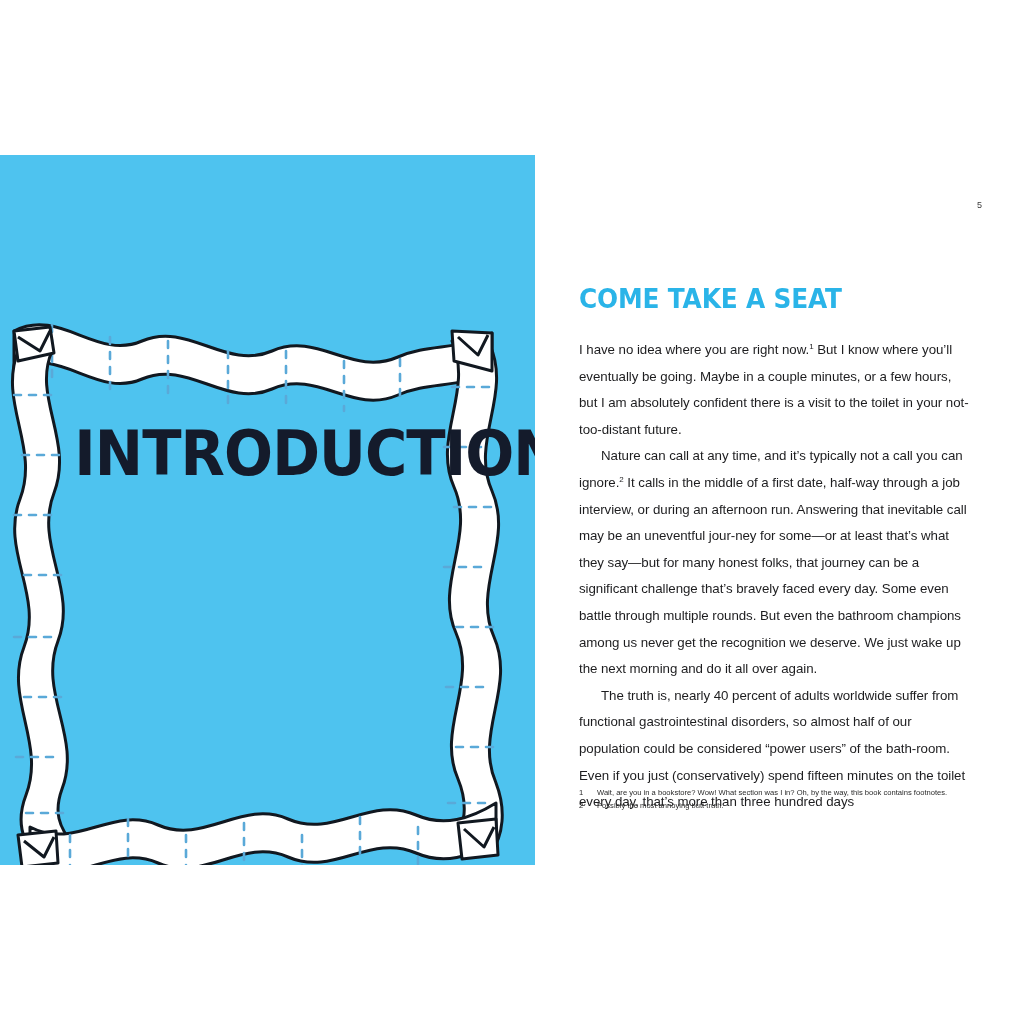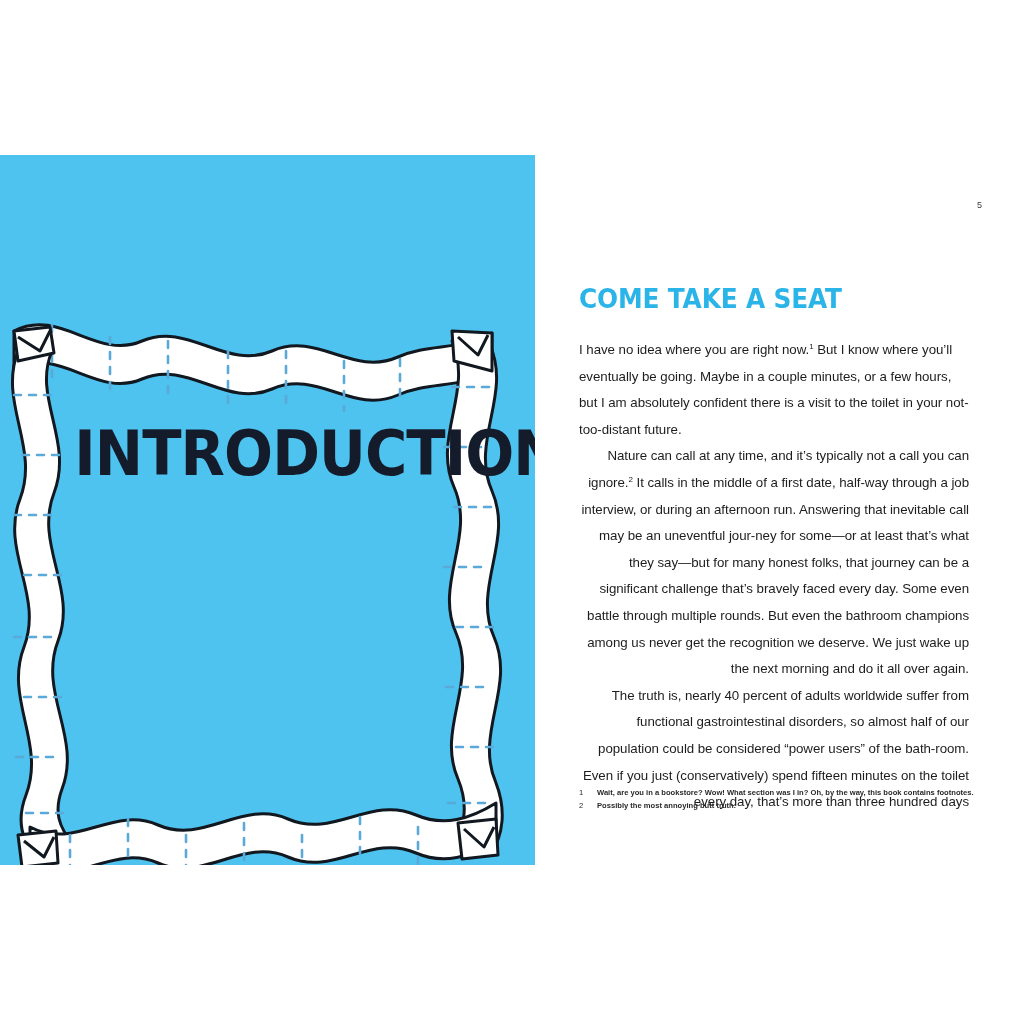--- a/index.html
+++ b/index.html
@@ -100,21 +100,20 @@
     line-height: 26.6px;
     color: #1d1d1f;
     font-family: "Liberation Sans", sans-serif;
     letter-spacing: -0.05px;
   }
   .body-col p {
     margin: 0;
   }
   .body-col p.indent {
     text-indent: 22px;
-    text-align: right;
   }
   sup {
     font-size: 8px;
     vertical-align: super;
     line-height: 0;
   }
   .footnote-rule {
     position: absolute;
     left: 44px;
     top: 627px;
@@ -134,21 +133,20 @@
   .footnotes .fn {
     display: flex;
     gap: 0;
   }
   .footnotes .fn-num {
     width: 18px;
     flex: 0 0 18px;
   }
   .footnotes .fn-text {
     flex: 1 1 auto;
-    font-weight: bold;
   }
 </style>
 </head>
 <body>
 
 <div class="spread">
 
   <div class="left-page">
 
     <svg class="frame-svg" viewBox="0 0 535 710" preserveAspectRatio="none" aria-hidden="true">

